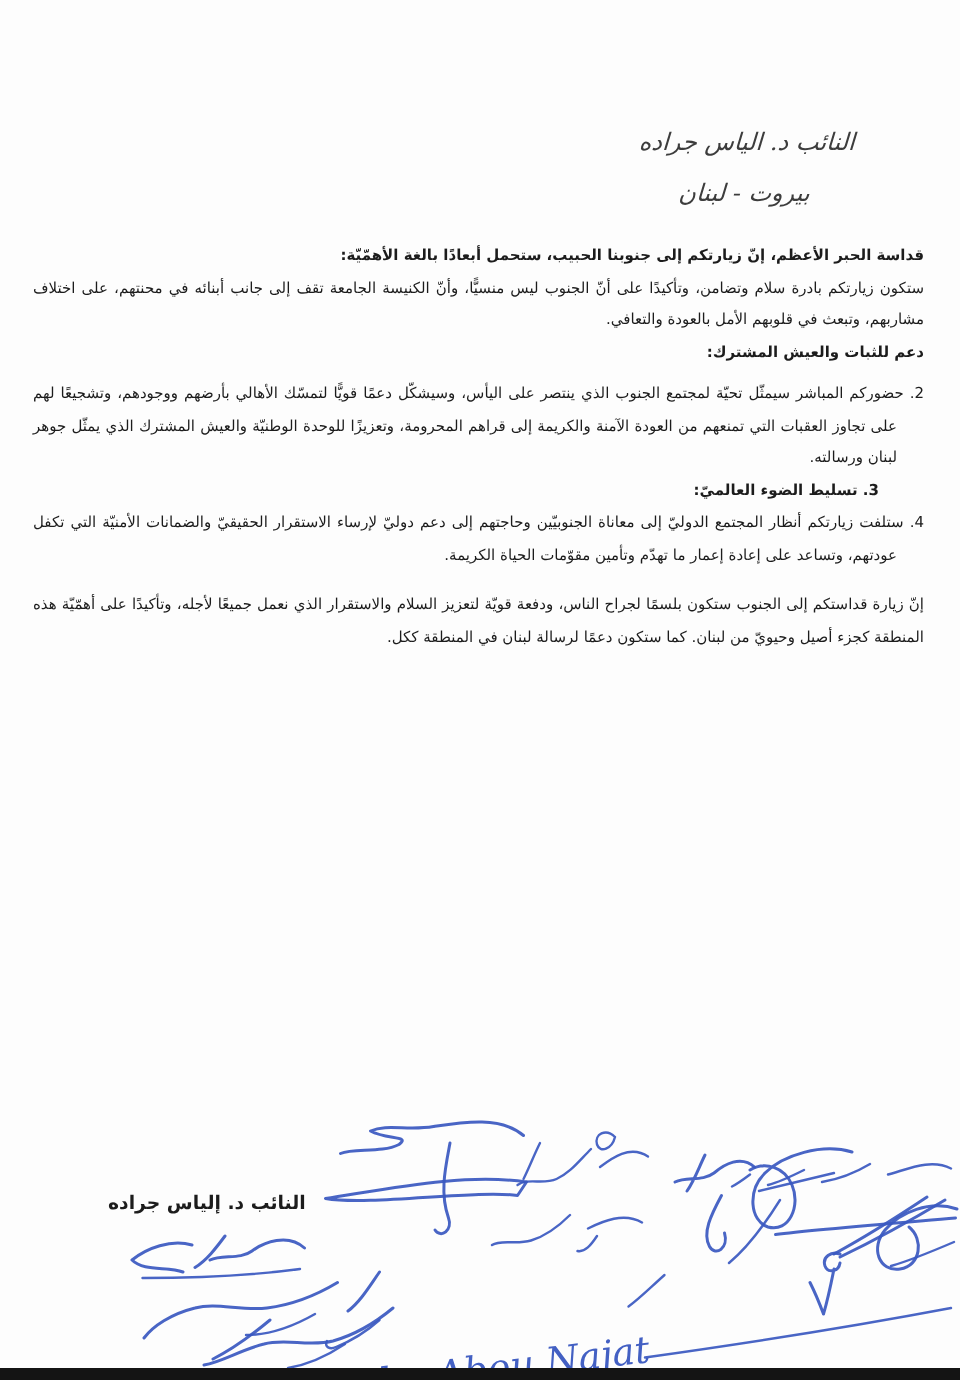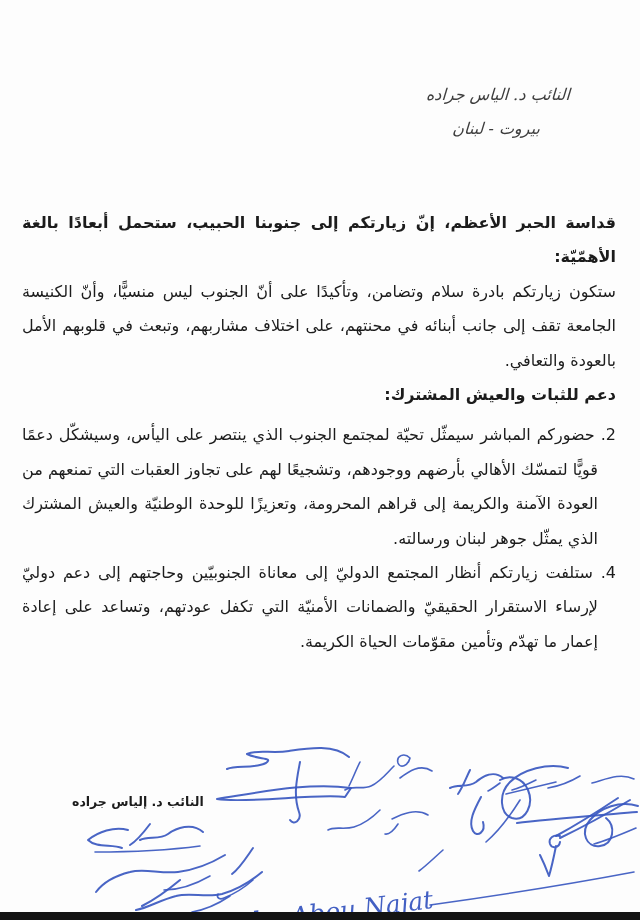--- a/index.html
+++ b/index.html
@@ -16,21 +16,21 @@
   
   .letterhead{
     position:absolute;top:78px;right:48px;width:190px;
     text-align:center;color:#3d3d3d;
     font-family:"DejaVu Serif",serif;font-style:italic;
     font-size:16px;line-height:2.15;letter-spacing:1px;
     transform:skewX(-3deg);
   }
   .content{
     position:absolute;top:160px;right:24px;left:22px;
-    font-size:16px;line-height:2.15;text-align:justify;margin-top:46px;
+    font-size:10px;line-height:2.15;text-align:justify;
   }
   .content p{margin:0;}
   .bold{font-weight:bold;}
   .salutation{margin-bottom:6px;}
   .num-heading{font-weight:bold;padding-right:30px;}
   .body-para{margin-bottom:6px;}
   .num-item{padding-right:18px;text-indent:-18px;margin-bottom:4px;}
   .spacer-s{height:6px;}
   .spacer-m{height:12px;}
   .closing-line{font-weight:bold;text-align:right;padding-left:18px;margin-top:14px;}
@@ -66,23 +66,25 @@
 
   <div class="content">
     <p class="bold salutation">قداسة الحبر الأعظم، إنّ زيارتكم إلى جنوبنا الحبيب، ستحمل أبعادًا بالغة الأهمّيّة:</p>
 
     <p class="body-para">ستكون زيارتكم بادرة سلام وتضامن، وتأكيدًا على أنّ الجنوب ليس منسيًّا، وأنّ الكنيسة الجامعة تقف إلى جانب أبنائه في محنتهم، على اختلاف مشاربهم، وتبعث في قلوبهم الأمل بالعودة والتعافي.</p>
 
     <p class="bold">دعم للثبات والعيش المشترك:</p>
     <div class="spacer-s"></div>
     <p class="num-item">2. حضوركم المباشر سيمثّل تحيّة لمجتمع الجنوب الذي ينتصر على اليأس، وسيشكّل دعمًا قويًّا لتمسّك الأهالي بأرضهم ووجودهم، وتشجيعًا لهم على تجاوز العقبات التي تمنعهم من العودة الآمنة والكريمة إلى قراهم المحرومة، وتعزيزًا للوحدة الوطنيّة والعيش المشترك الذي يمثّل جوهر لبنان ورسالته.</p>
 
+    <p class="num-heading">3. تسليط الضوء العالميّ:</p>
     <p class="num-item">4. ستلفت زيارتكم أنظار المجتمع الدوليّ إلى معاناة الجنوبيّين وحاجتهم إلى دعم دوليّ لإرساء الاستقرار الحقيقيّ والضمانات الأمنيّة التي تكفل عودتهم، وتساعد على إعادة إعمار ما تهدّم وتأمين مقوّمات الحياة الكريمة.</p>
 
     <div class="spacer-m"></div>
+    <p class="body-para">إنّ زيارة قداستكم إلى الجنوب ستكون بلسمًا لجراح الناس، ودفعة قويّة لتعزيز السلام والاستقرار الذي نعمل جميعًا لأجله، وتأكيدًا على أهمّيّة هذه المنطقة كجزء أصيل وحيويّ من لبنان. كما ستكون دعمًا لرسالة لبنان في المنطقة ككل.</p>
 
     <div class="spacer-m"></div>
 
   </div>
 
   <div class="printed-name">النائب د. إلياس جراده</div>
 
   <svg class="sig-overlay" viewBox="0 0 640 920" aria-hidden="true">
 
     <g>

